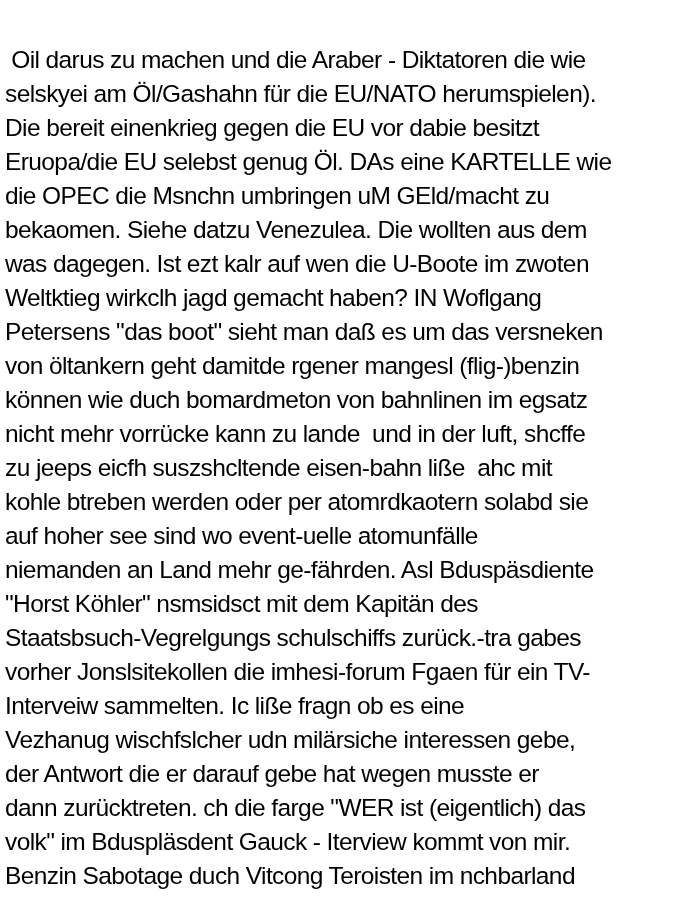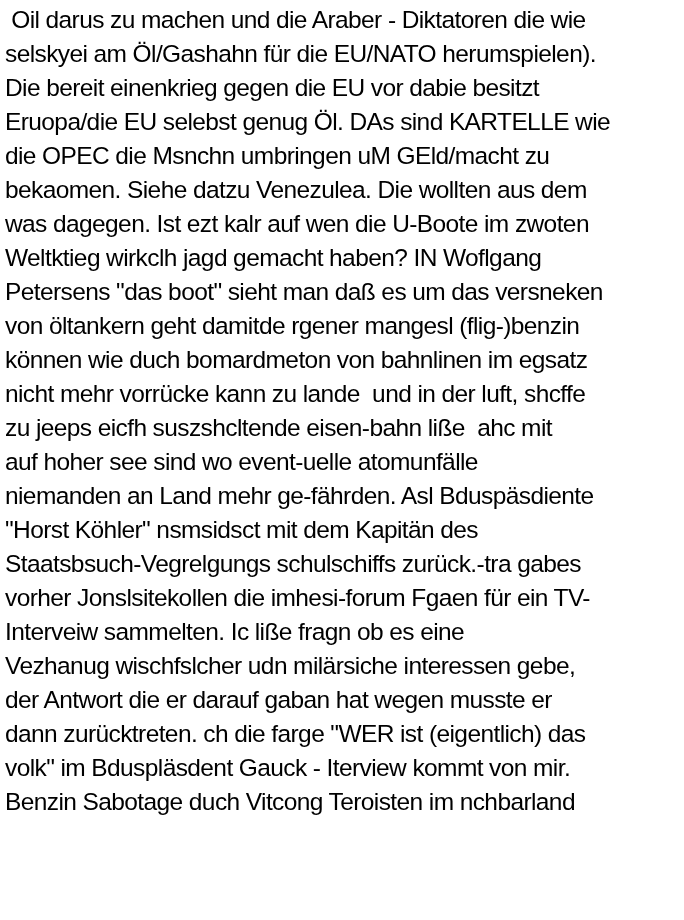--- a/index.html
+++ b/index.html
@@ -17,51 +17,53 @@
       padding: 3px 2px 0 5px;
       background: #ffffff;
     }
     .text-block {
       font-family: "Liberation Sans", "DejaVu Sans", sans-serif;
       font-size: 24.5px;
       line-height: 34px;
       letter-spacing: -0.6px;
       color: #000000;
       font-weight: 400;
+      margin-top: 40px;
     }
     .text-line {
       white-space: pre;
       height: 34px;
       overflow: hidden;
     }
   </style>
 </head>
 <body>
 
 <div class="page">
   <div class="text-block">
 
   <div class="text-line"> Oil darus zu machen und die Araber - Diktatoren die wie</div>
       <div class="text-line">selskyei am Öl/Gashahn für die EU/NATO herumspielen).</div>
       <div class="text-line">Die bereit einenkrieg gegen die EU vor dabie besitzt</div>
-      <div class="text-line">Eruopa/die EU selebst genug Öl. DAs sind KARTELLE wie</div>
+      <div class="text-line">Eruopa/die EU selebst genug Öl. DAs eine KARTELLE wie</div>
       <div class="text-line">die OPEC die Msnchn umbringen uM GEld/macht zu</div>
       <div class="text-line">bekaomen. Siehe datzu Venezulea. Die wollten aus dem</div>
       <div class="text-line">was dagegen. Ist ezt kalr auf wen die U-Boote im zwoten</div>
       <div class="text-line">Weltktieg wirkclh jagd gemacht haben? IN Woflgang</div>
       <div class="text-line">Petersens "das boot" sieht man daß es um das versneken</div>
       <div class="text-line">von öltankern geht damitde rgener mangesl (flig-)benzin</div>
       <div class="text-line">können wie duch bomardmeton von bahnlinen im egsatz</div>
       <div class="text-line">nicht mehr vorrücke kann zu lande  und in der luft, shcffe</div>
       <div class="text-line">zu jeeps eicfh suszshcltende eisen-bahn liße  ahc mit</div>
+      <div class="text-line">kohle btreben werden oder per atomrdkaotern solabd sie</div>
       <div class="text-line">auf hoher see sind wo event-uelle atomunfälle</div>
       <div class="text-line">niemanden an Land mehr ge-fährden. Asl Bduspäsdiente</div>
       <div class="text-line">"Horst Köhler" nsmsidsct mit dem Kapitän des</div>
       <div class="text-line">Staatsbsuch-Vegrelgungs schulschiffs zurück.-tra gabes</div>
       <div class="text-line">vorher Jonslsitekollen die imhesi-forum Fgaen für ein TV-</div>
       <div class="text-line">Interveiw sammelten. Ic liße fragn ob es eine</div>
       <div class="text-line">Vezhanug wischfslcher udn milärsiche interessen gebe,</div>
-      <div class="text-line">der Antwort die er darauf gaban hat wegen musste er</div>
+      <div class="text-line">der Antwort die er darauf gebe hat wegen musste er</div>
       <div class="text-line">dann zurücktreten. ch die farge "WER ist (eigentlich) das</div>
       <div class="text-line">volk" im Bduspläsdent Gauck - Iterview kommt von mir.</div>
       <div class="text-line">Benzin Sabotage duch Vitcong Teroisten im nchbarland</div>
     </div>
 </div>
 
 </body></html>

